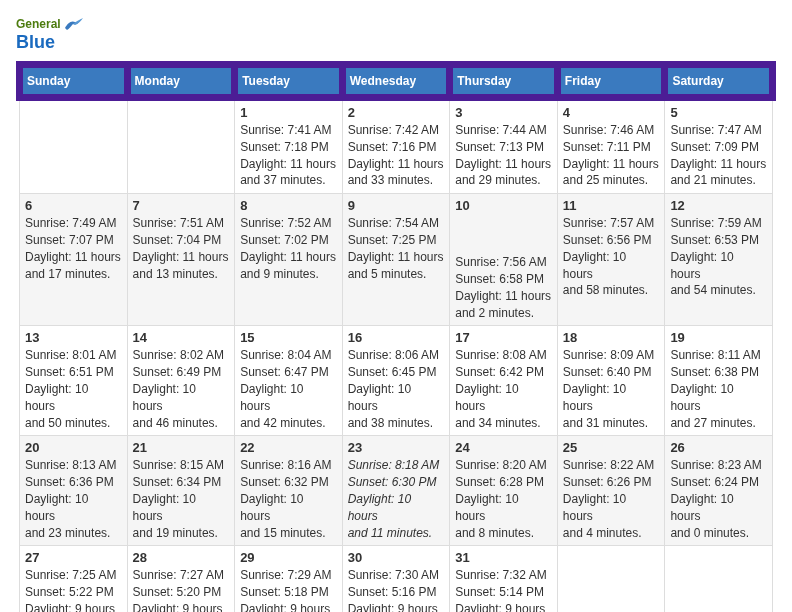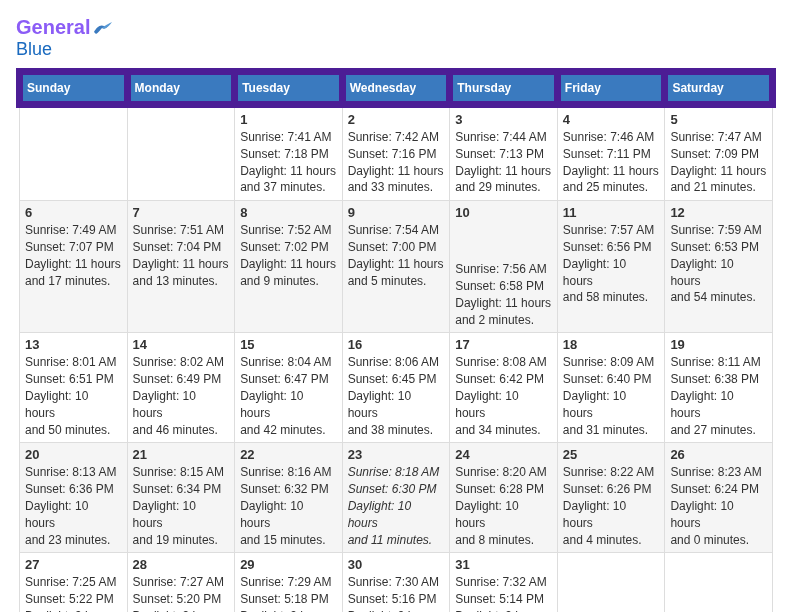--- a/index.html
+++ b/index.html
@@ -19,27 +19,27 @@
     .logo {
       display: flex;
       flex-direction: column;
       align-items: flex-start;
     }
     .logo-text {
       display: flex;
       align-items: center;
     }
     .logo-general {
-      font-size: 20px;
-      font-weight: bold;
-      color: #8b5cf6;
+      font-size: 12px;
+      font-weight: bold;
+      color: #4d7c0f;
     }
     .logo-blue {
       font-size: 18px;
-      font-weight: normal;
+      font-weight: bold;
       color: #1a6abf;
     }
     .logo-bird {
       width: 20px;
       height: 16px;
       margin-left: 2px;
     }
     .title-section {
       text-align: right;
     }
@@ -179,21 +179,21 @@
         <td>
           <span class="day-number">8</span>
           <div class="day-info" style="white-space: pre-line;">Sunrise: 7:52 AM
 Sunset: 7:02 PM
 Daylight: 11 hours
 and 9 minutes.</div>
         </td>
         <td>
           <span class="day-number">9</span>
           <div class="day-info" style="white-space: pre-line;">Sunrise: 7:54 AM
-Sunset: 7:00 PM
+Sunset: 7:25 PM
 Daylight: 11 hours
 and 5 minutes.</div>
         </td>
         <td>
           <span class="day-number">10</span>
           <div class="day-info" style="white-space: pre-line; margin-top: 41px;">Sunrise: 7:56 AM
 Sunset: 6:58 PM
 Daylight: 11 hours
 and 2 minutes.</div>
         </td>

